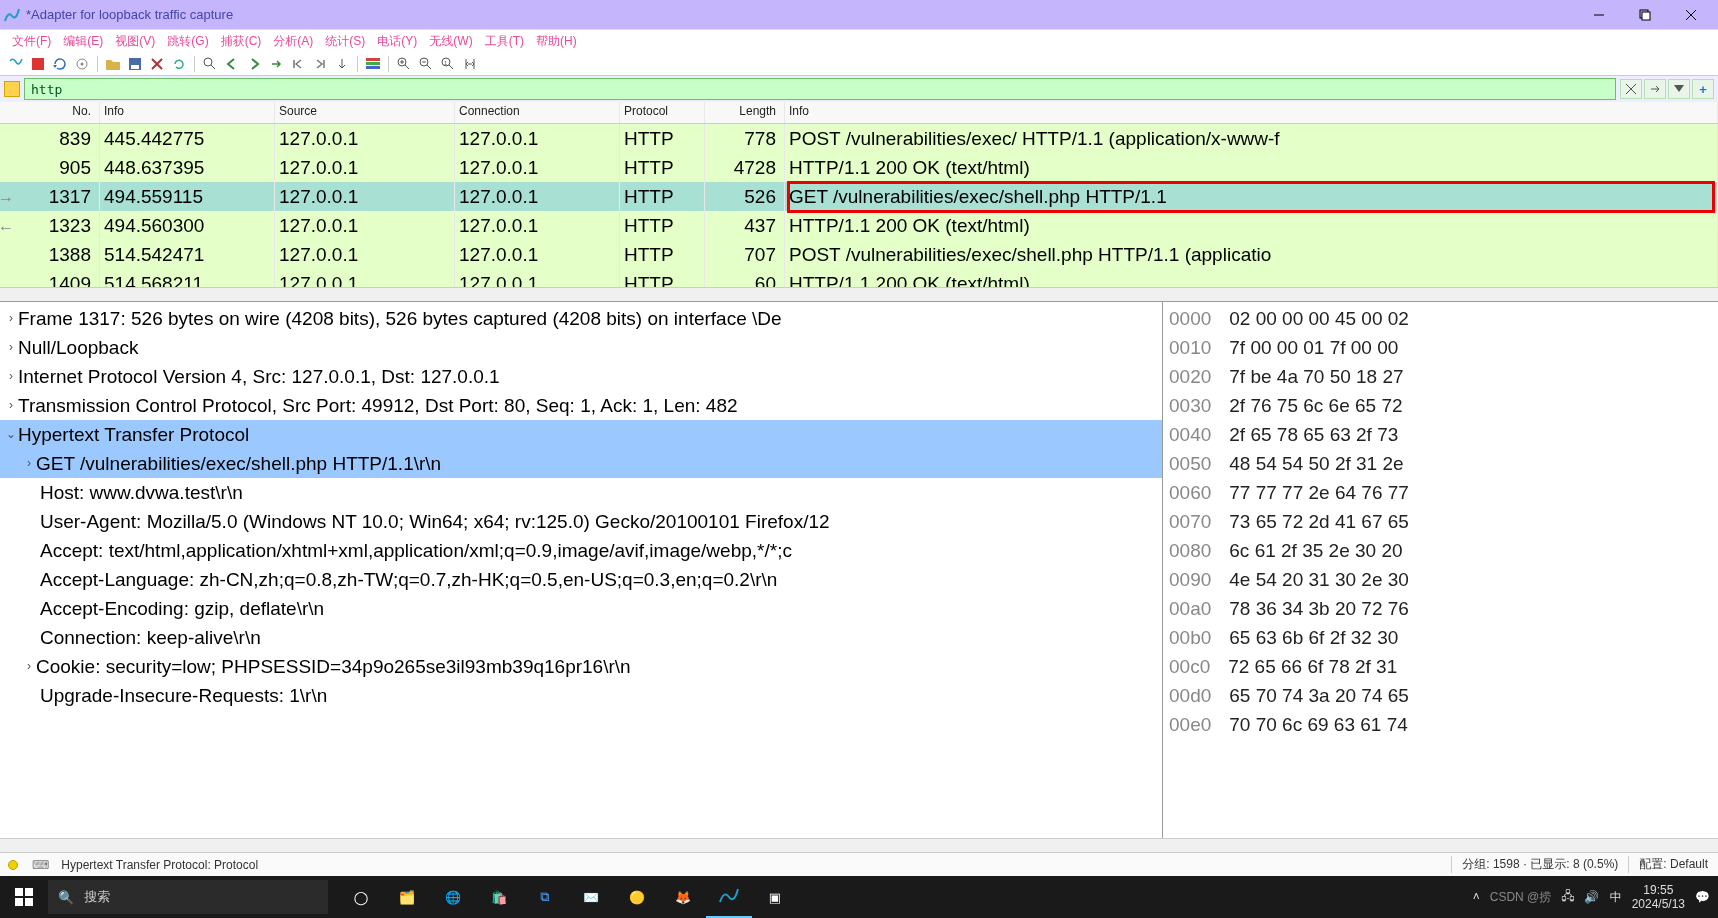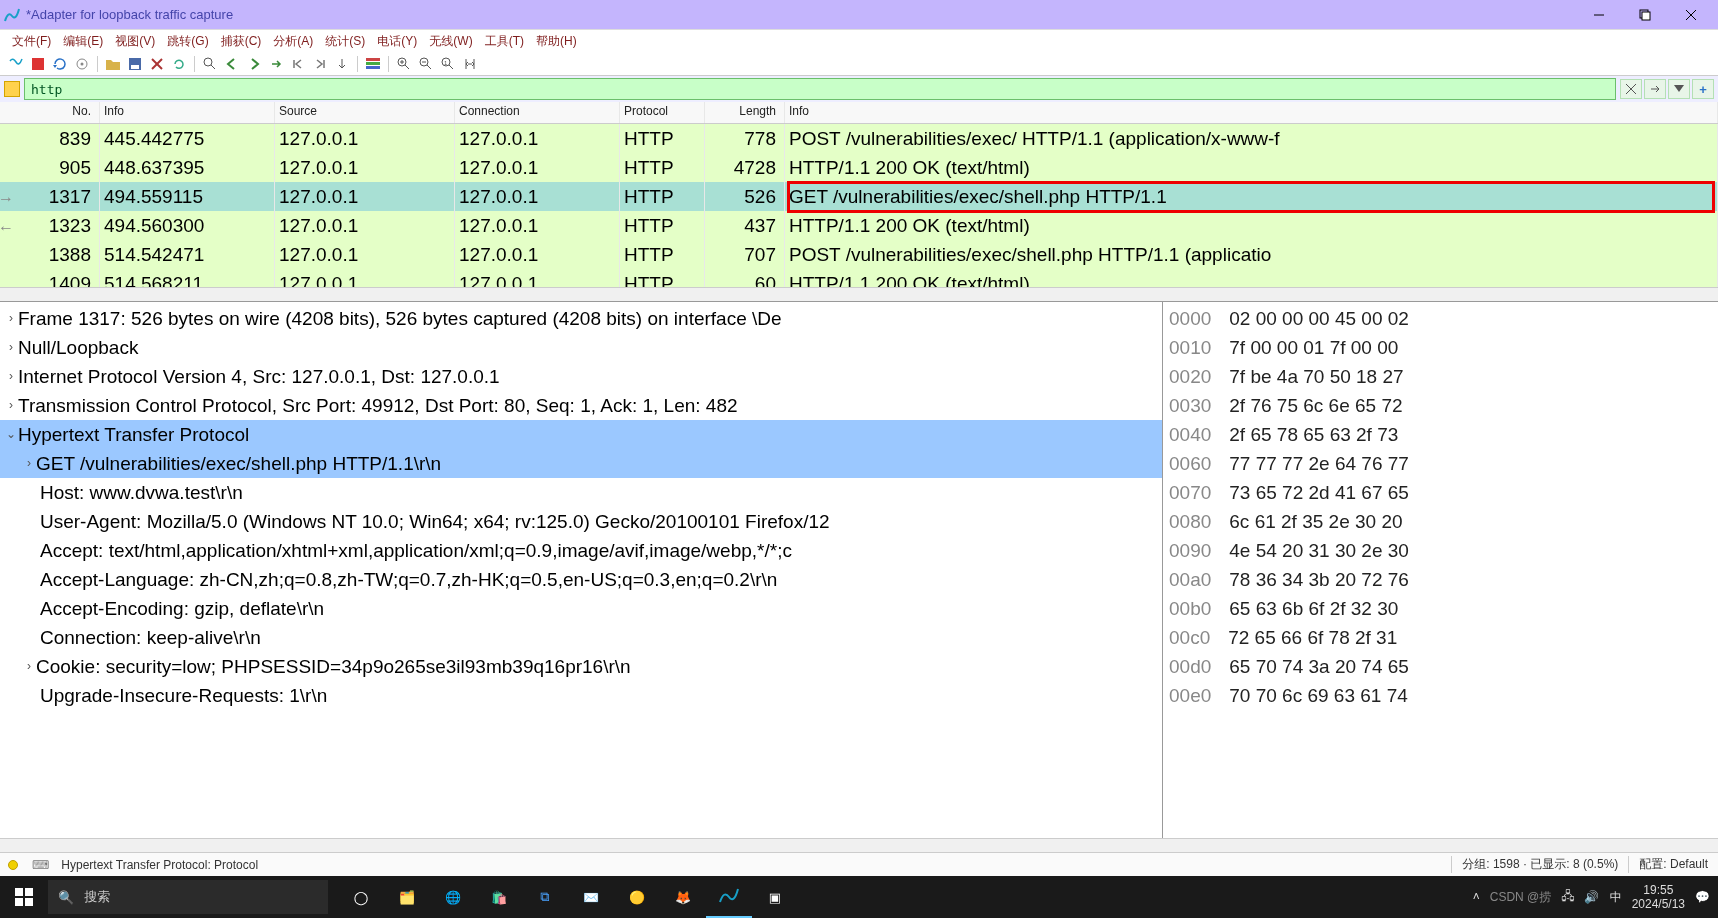--- a/index.html
+++ b/index.html
@@ -6,21 +6,21 @@
 body { background:#fff; font-size:13px; width:1718px; height:918px; overflow:hidden; display:flex; flex-direction:column; }
 .mono { font-family:Consolas,"Courier New",monospace; font-size:19px; line-height:28px; }
 
 .titlebar { height:30px; background:#c4b5fd; display:flex; align-items:center; padding:0 4px; border-bottom:1px solid #ddd; }
 .app-icon { width:16px; height:16px; margin-right:6px; }
 .app-icon svg { width:16px; height:16px; }
 .title-text { flex:1; font-size:13px; color:#44a; }
 .winbtn { width:46px; height:28px; display:flex; align-items:center; justify-content:center; color:#333; }
 .winbtn svg { width:12px; height:12px; }
 
-.menubar { height:22px; display:flex; align-items:center; padding:0 6px; gap:0; font-size:12px; color:#7f1d1d; }
+.menubar { height:22px; display:flex; align-items:center; padding:0 6px; gap:0; font-size:12px; color:#ec4899; }
 .menubar span { padding:2px 6px; }
 
 .toolbar { height:24px; display:flex; align-items:center; padding:0 6px; gap:2px; border-bottom:1px solid #ccc; }
 .tbtn { width:20px; height:20px; display:flex; align-items:center; justify-content:center; }
 .tsep { width:1px; height:16px; background:#ccc; margin:0 3px; }
 
 .filterrow { height:26px; display:flex; align-items:center; padding:0 4px; gap:4px; background:#eef; }
 .bm-icon { width:16px; height:16px; background:#ffd24d; border:1px solid #d4a400; }
 .filter-input { flex:1; height:22px; border:1px solid #6bbf6b; background:#c8ffc8; padding:0 6px; font-size:13px; color:#052; font-family:Consolas,monospace; }
 .filter-end { display:flex; align-items:center; gap:2px; }
@@ -382,20 +382,21 @@
       <div class="dline ind2">
         <span>Upgrade-Insecure-Requests: 1\r\n</span>
       </div>
     </div>
   <div class="hex" id="hex">
       <div class="hex-row"><span class="off">0000</span><span class="b">02 00 00 00 45 00 02</span></div>
       <div class="hex-row"><span class="off">0010</span><span class="b">7f 00 00 01 7f 00 00</span></div>
       <div class="hex-row"><span class="off">0020</span><span class="b">7f be 4a 70 50 18 27</span></div>
       <div class="hex-row"><span class="off">0030</span><span class="b">2f 76 75 6c 6e 65 72</span></div>
       <div class="hex-row"><span class="off">0040</span><span class="b">2f 65 78 65 63 2f 73</span></div>
+      <div class="hex-row"><span class="off">0050</span><span class="b">48 54 54 50 2f 31 2e</span></div>
       <div class="hex-row"><span class="off">0060</span><span class="b">77 77 77 2e 64 76 77</span></div>
       <div class="hex-row"><span class="off">0070</span><span class="b">73 65 72 2d 41 67 65</span></div>
       <div class="hex-row"><span class="off">0080</span><span class="b">6c 61 2f 35 2e 30 20</span></div>
       <div class="hex-row"><span class="off">0090</span><span class="b">4e 54 20 31 30 2e 30</span></div>
       <div class="hex-row"><span class="off">00a0</span><span class="b">78 36 34 3b 20 72 76</span></div>
       <div class="hex-row"><span class="off">00b0</span><span class="b">65 63 6b 6f 2f 32 30</span></div>
       <div class="hex-row"><span class="off">00c0</span><span class="b">72 65 66 6f 78 2f 31</span></div>
       <div class="hex-row"><span class="off">00d0</span><span class="b">65 70 74 3a 20 74 65</span></div>
       <div class="hex-row"><span class="off">00e0</span><span class="b">70 70 6c 69 63 61 74</span></div>
     </div>

